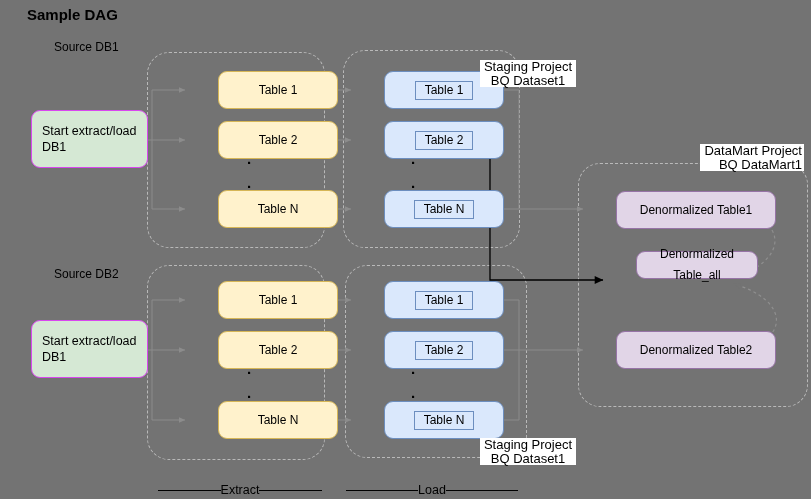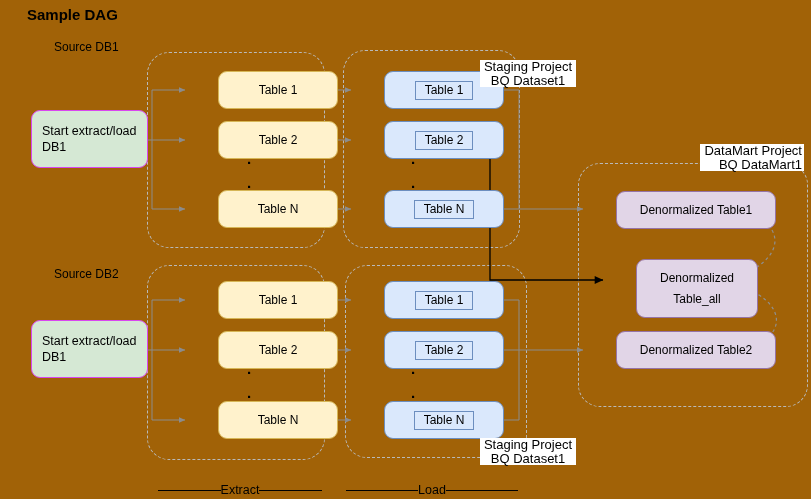--- a/index.html
+++ b/index.html
@@ -1,17 +1,17 @@
 <!DOCTYPE html>
 <html><head>
 <meta charset="utf-8">
 <style>
   html,body { margin:0; padding:0; background:#ffffff; }
   #canvas {
-    position:relative; width:811px; height:499px; background:#a16207;
+    position:relative; width:811px; height:499px; background:#737373;
     font-family:"Liberation Sans", sans-serif; color:#000; overflow:hidden;
   }
   .abs { position:absolute; box-sizing:border-box; }
   #title { left:27px; top:6px; font-size:15px; font-weight:bold; }
   .src-label { font-size:12px; }
   .dashed-box { border:1px dashed #b9b9b9; border-radius:22px; background:transparent; }
   .node {
     display:flex; align-items:center; justify-content:center;
     font-size:12px; border-radius:9px; text-align:center;margin-left:28px;
   }
@@ -145,21 +145,21 @@
   <div class="abs float-label" style="left:480px;top:438px;width:96px">
     <div>Staging Project</div>
     <div>BQ Dataset1</div>
   </div>
 
   <div class="abs float-label right-label" style="left:700px;top:144px;width:104px">
     <div>DataMart Project</div>
     <div>BQ DataMart1</div>
   </div>
   <div class="abs node purple" style="left:588px;top:191px;width:160px;height:38px">Denormalized Table1</div>
-  <div class="abs node purple two-line" style="left:608px;top:259px;width:122px;height:59px">
+  <div class="abs node purple two-line" style="left:608px;top:251px;width:122px;height:28px">
     <span>Denormalized</span>
     <span>Table_all</span>
   </div>
   <div class="abs node purple" style="left:588px;top:331px;width:160px;height:38px">Denormalized Table2</div>
 
   <div class="abs stage" style="left:158px;top:483px;width:164px">
     <span class="rule"></span>
     <span>Extract</span>
     <span class="rule"></span>
   </div>

